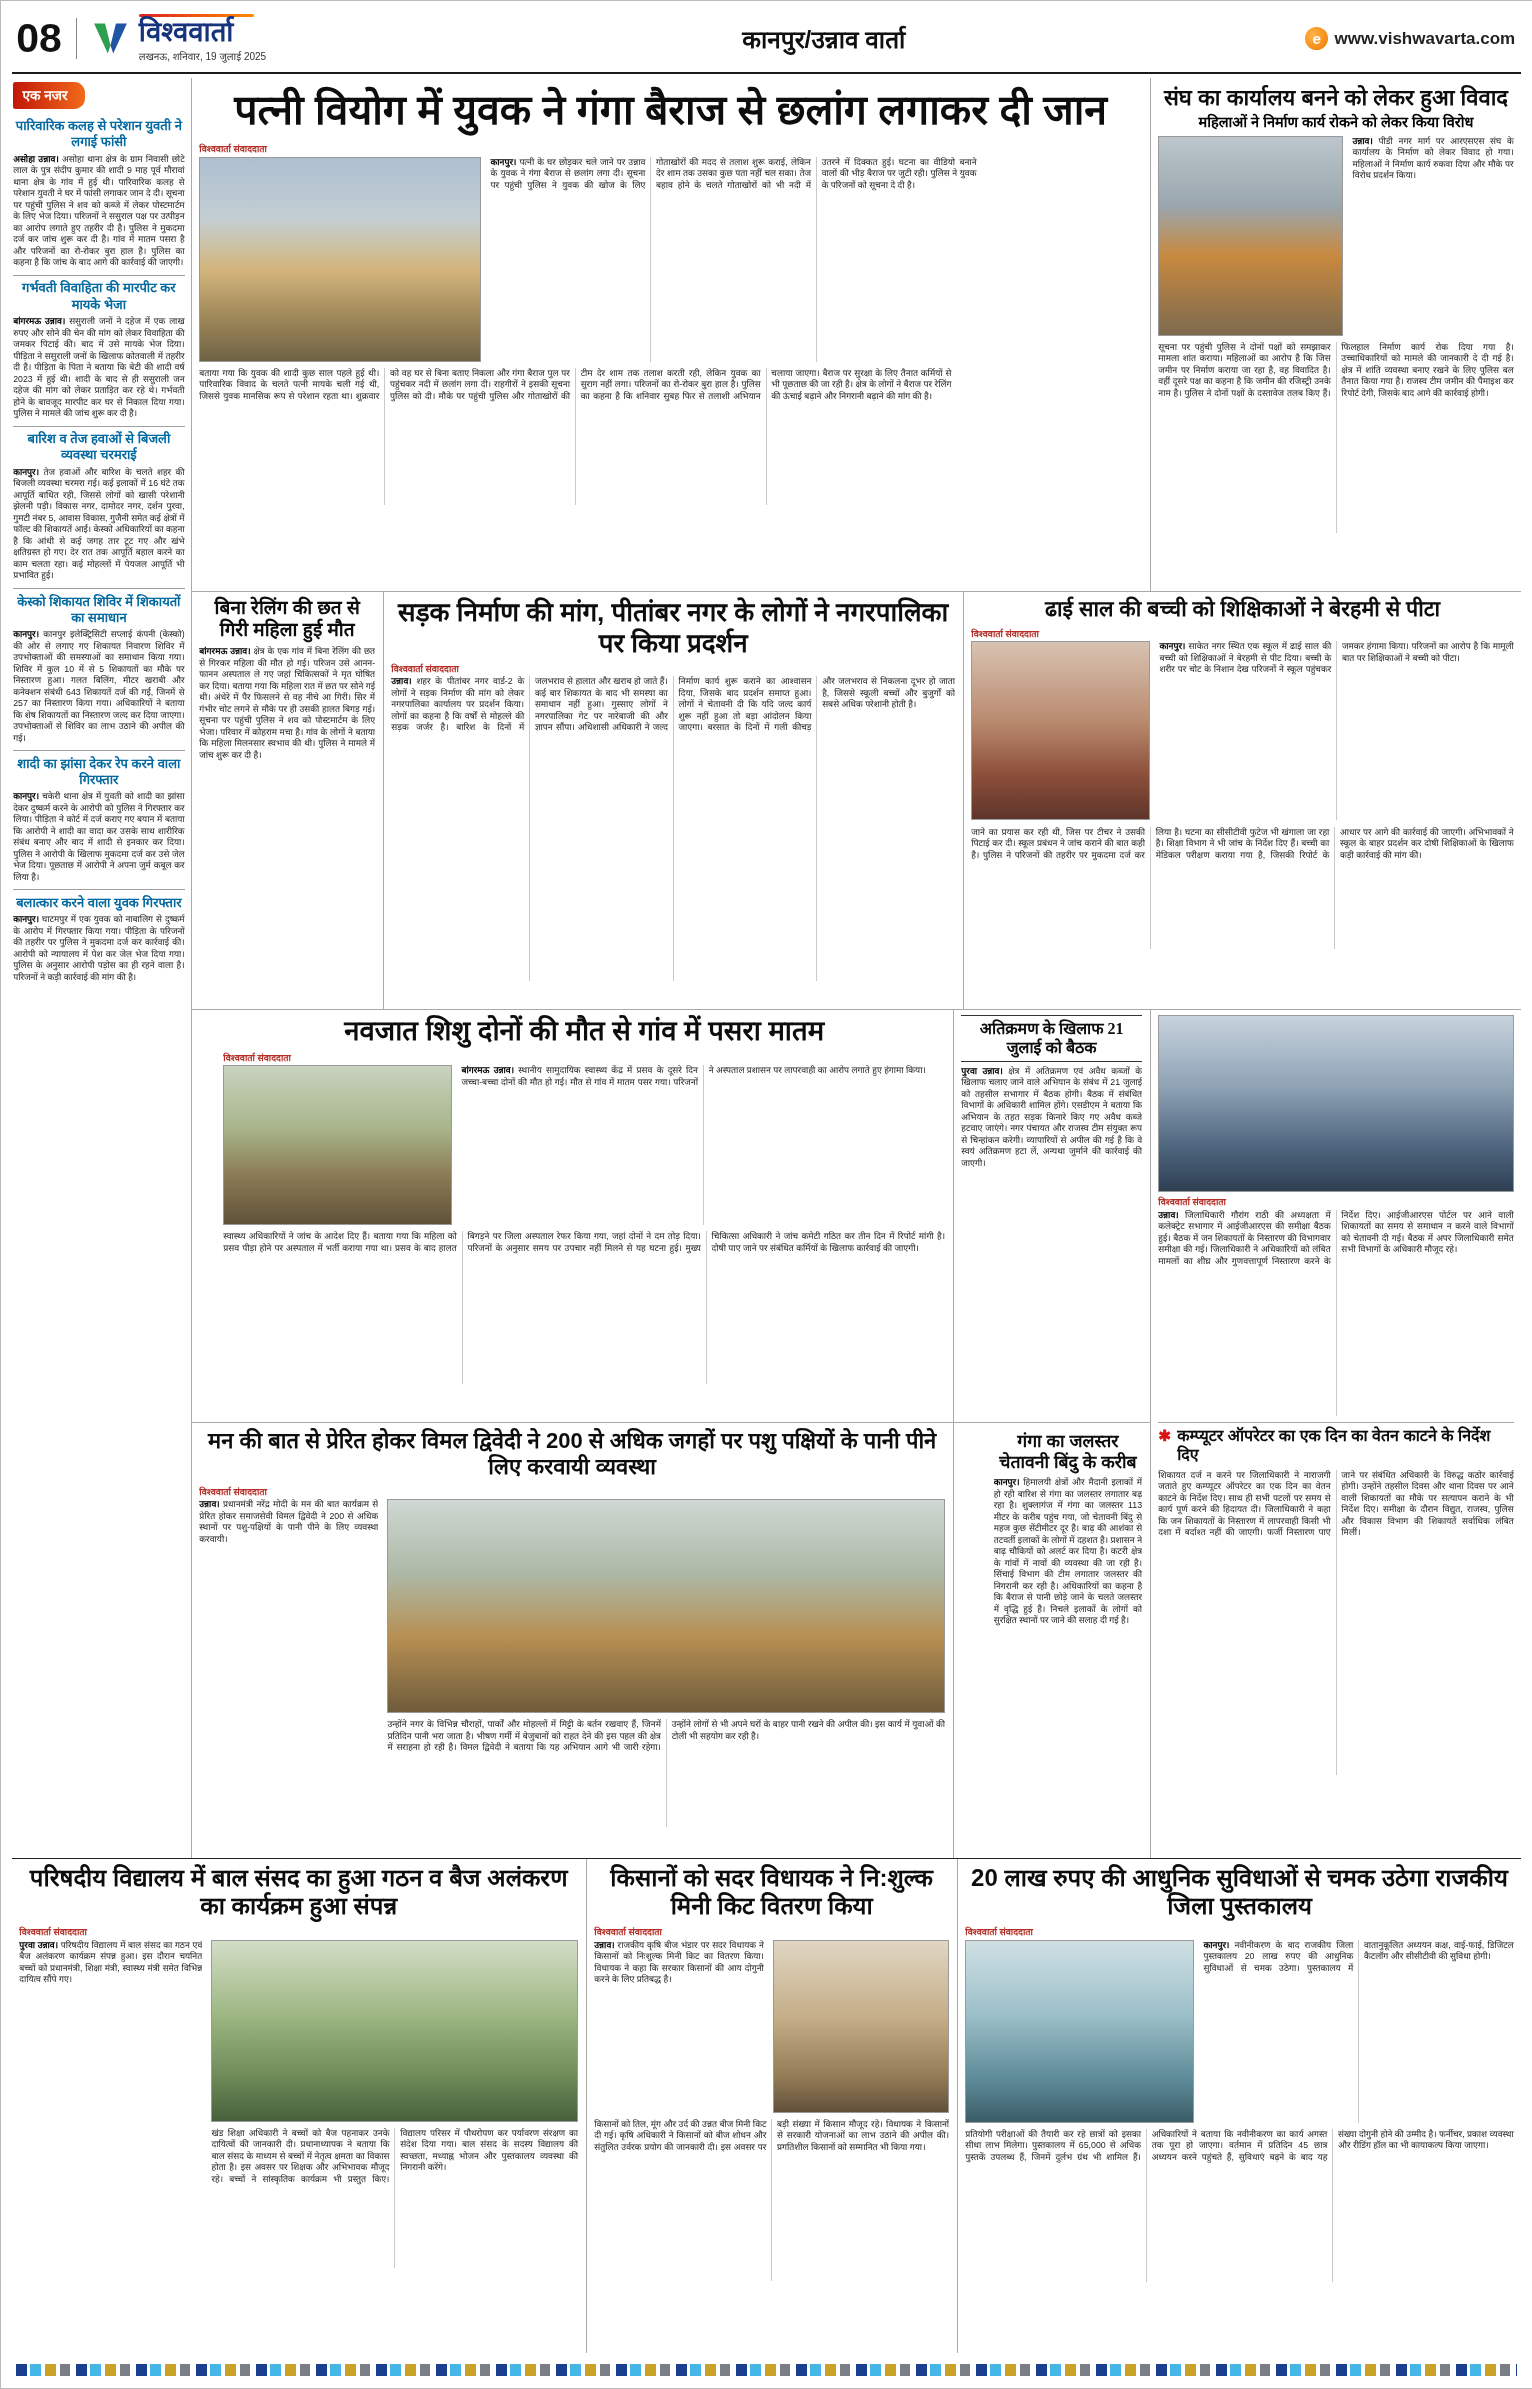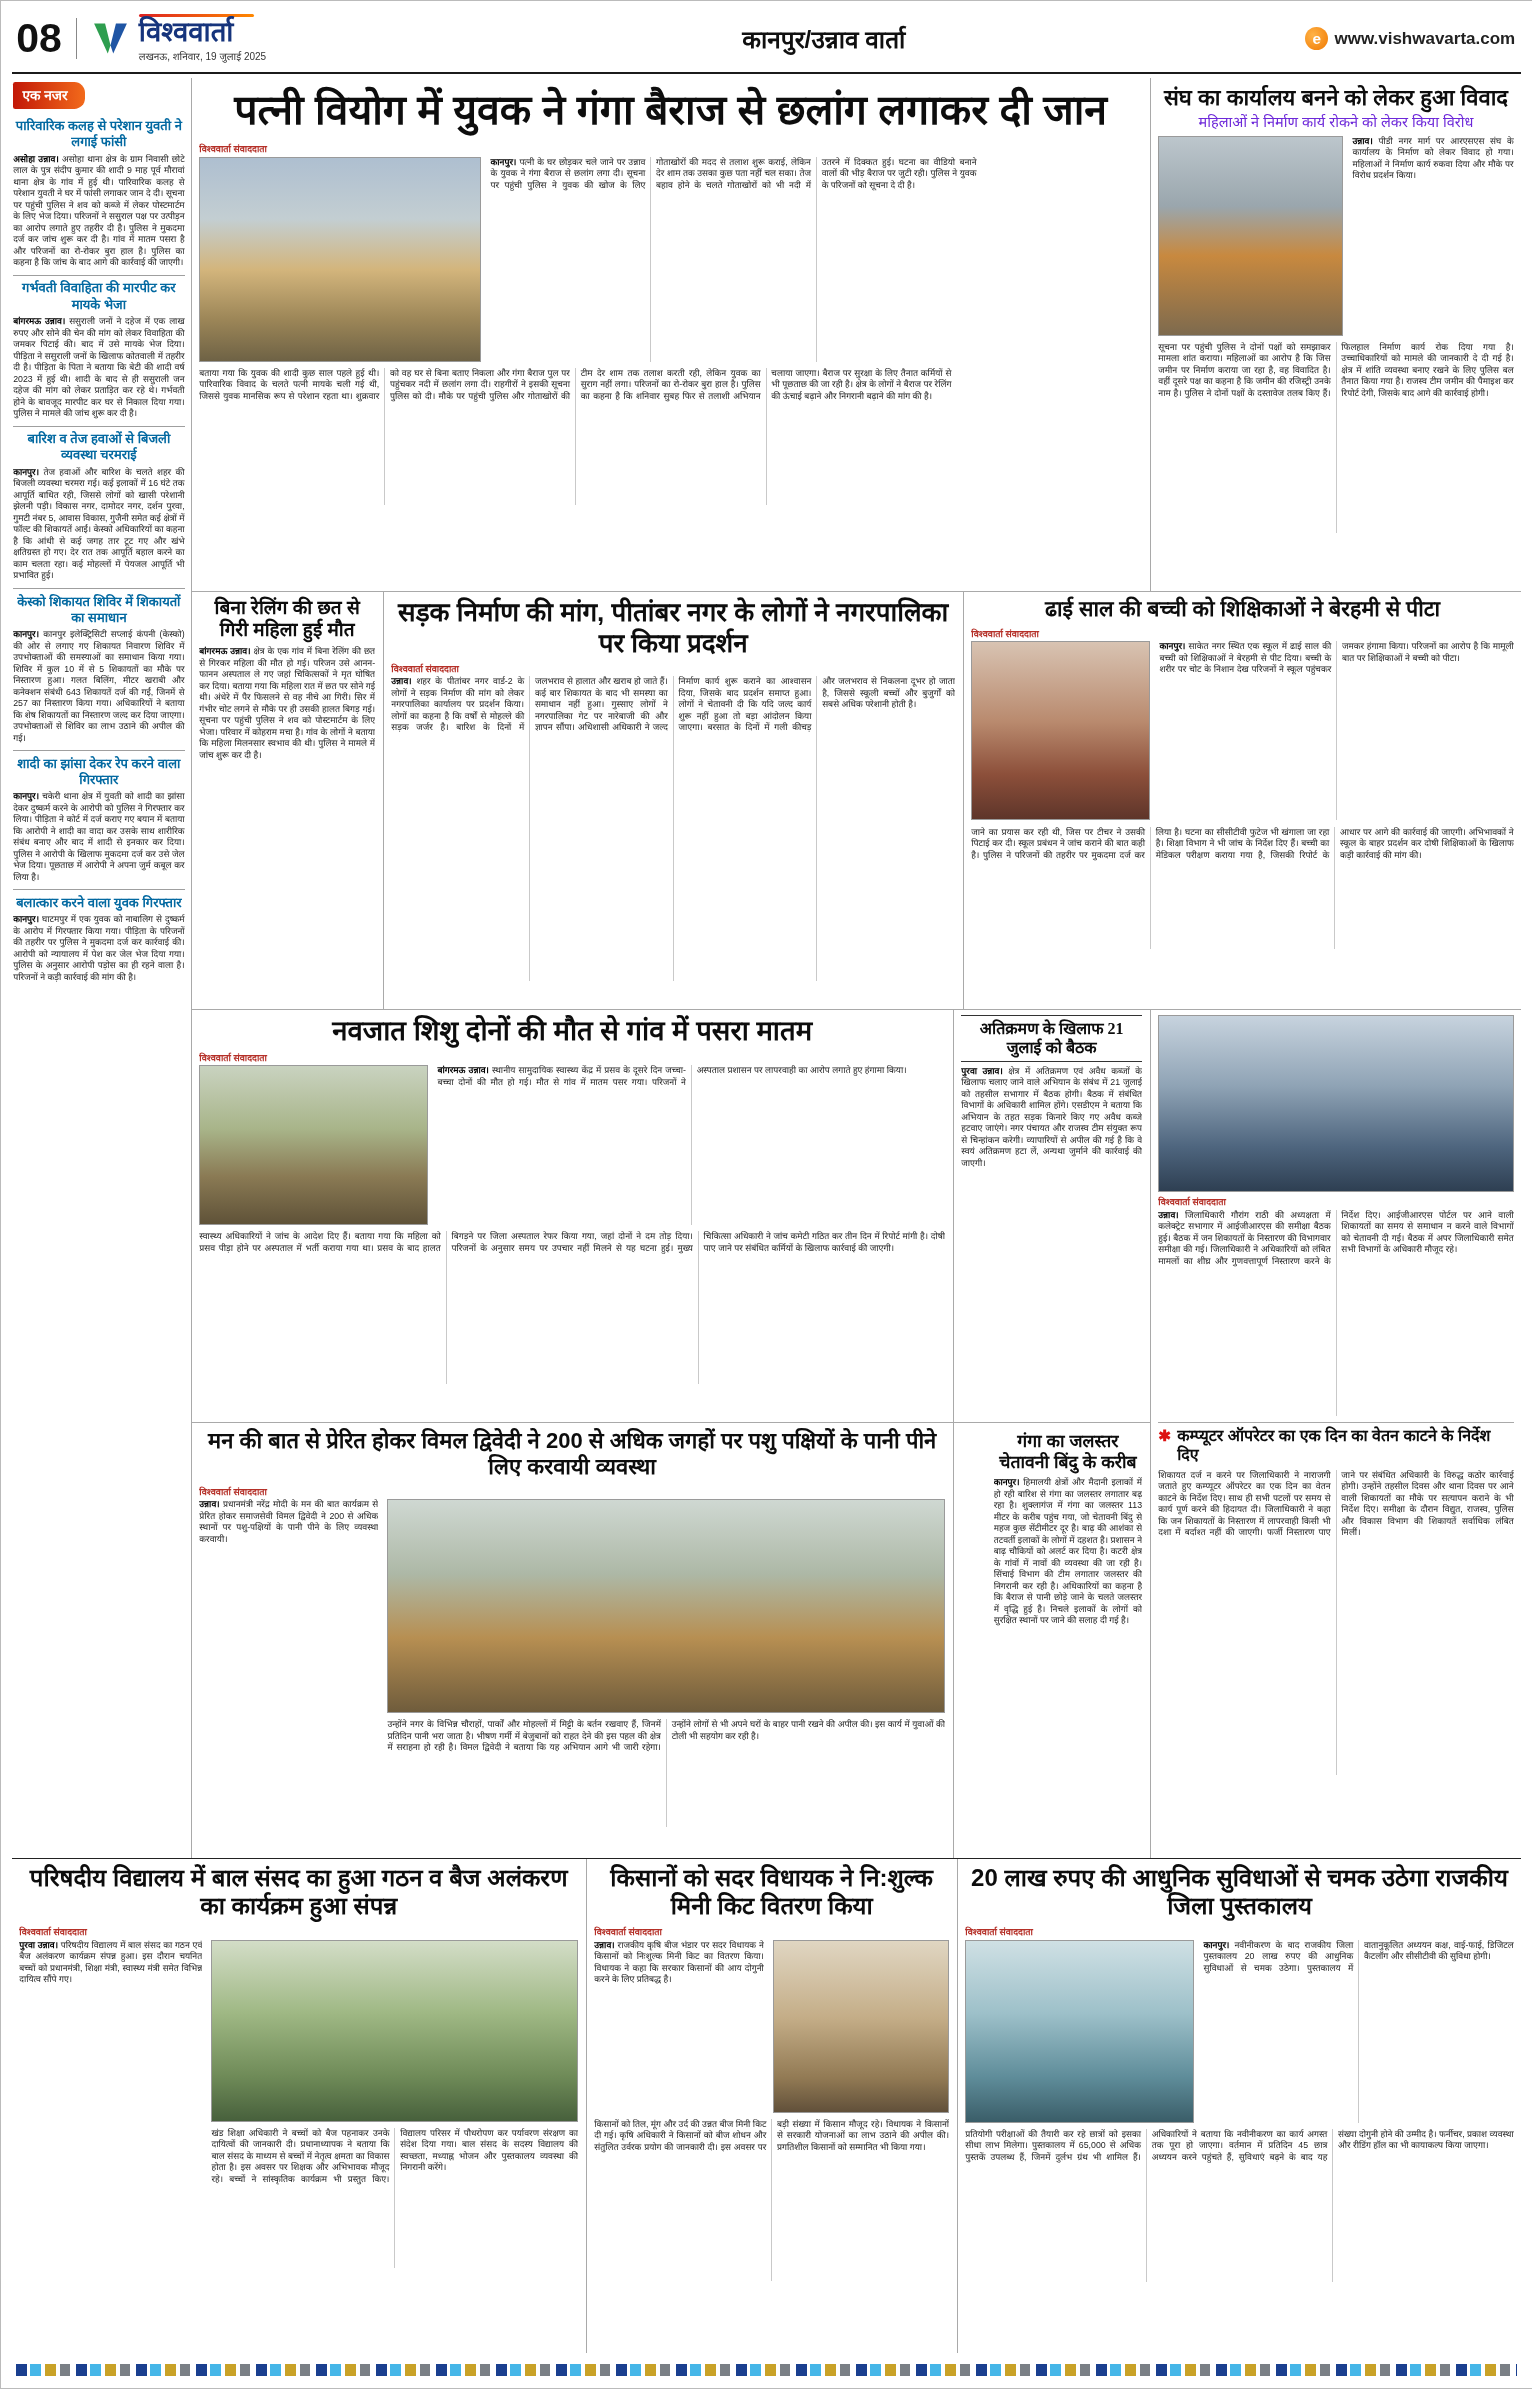--- a/index.html
+++ b/index.html
@@ -19,21 +19,21 @@
   .mh-swoosh { height:3.1px; background:linear-gradient(90deg,#d22,#f80); border-radius:2.3px; margin-bottom:1.5px; width:115px; }
   .hdr-center { flex:1; text-align:center; font-size:24.4px; font-weight:800; color:#101010; }
   .hdr-right { display:flex; align-items:center; gap:6.1px; padding-right:6.1px; }
   .eicon { width:23px; height:23px; border-radius:50%; background:radial-gradient(circle at 35% 35%,#ffb347,#f07800);
            color:#fff; font-weight:800; font-size:15.3px; display:flex; align-items:center; justify-content:center; }
   .site { font-size:17px; font-weight:700; color:#222; }
   .hdr-rule { height:2.3px; background:#1b1b1b; margin-bottom:4.6px; }
 
   
   .hl { font-weight:800; color:#0d0d0d; text-align:center; line-height:1.18; }
-  .sub-hl { font-weight:400; color:#6d28d9; text-align:center; line-height:1.2; }
+  .sub-hl { font-weight:700; color:#000000; text-align:center; line-height:1.2; }
   .by { font-size:9.2px; font-weight:700; color:#b53028; margin:3.1px 0 1.5px 0; }
   .bd { font-size:8.8px; line-height:11.5px; color:#1d1d1d; text-align:justify; overflow:hidden; }
   .dl { font-weight:800; color:#000; }
   .cols2{ column-count:2; column-gap:10.7px; column-rule:0.8px solid #c9c9c9; }
   .cols3{ column-count:3; column-gap:10.7px; column-rule:0.8px solid #c9c9c9; }
   .cols4{ column-count:4; column-gap:10.7px; column-rule:0.8px solid #c9c9c9; }
   .cols5{ column-count:5; column-gap:10.7px; column-rule:0.8px solid #c9c9c9; }
   .photo { border:0.8px solid #9a9a9a; flex:none; }
   .flexrow { display:flex; gap:9.2px; }
   .pad { padding:4.6px 7.6px; }
@@ -73,21 +73,21 @@
 
   .art-railing { width:191px; }
   .art-railing .hl { font-size:19px; margin-bottom:4.6px; }
   .art-road { width:580px; }
   .art-road .hl { font-size:26px; margin-bottom:1px; }
   .art-child { flex:1; }
   .art-child .hl { font-size:21.4px; margin-bottom:4.6px; }
 
   .c-left { width:958px; display:flex; flex-direction:column; }
   .newborn-band { height:412px; display:flex; }
-  .art-newborn { flex:1; }
+  .art-newborn { flex:1;margin-left:24px; }
   .art-newborn .hl { font-size:27.5px; margin-bottom:3.1px; }
   .art-encroach { width:197px; border-left:0.8px solid #a9a9a9; }
   .art-encroach .hl { font-size:16px; border-top:1.5px solid #333; border-bottom:0.8px solid #333; padding:3.8px 1.5px; margin-bottom:3.1px;font-family:Liberation Serif, serif; }
   .mankibaat-band { flex:1; display:flex; border-top:0.8px solid #a9a9a9; }
   .art-manki { flex:1; }
   .art-manki .hl { font-size:22px; margin-bottom:4.6px; }
   .art-ganga-level { width:197px; border-left:0.8px solid #a9a9a9;padding-left:40px; }
   .art-ganga-level .hl { font-size:17.6px; margin:3.1px 0 4.6px 0; }
   .c-right { flex:1; }
   .art-dm .hl { font-size:25px; margin:3.1px 0 6.1px 0; }

